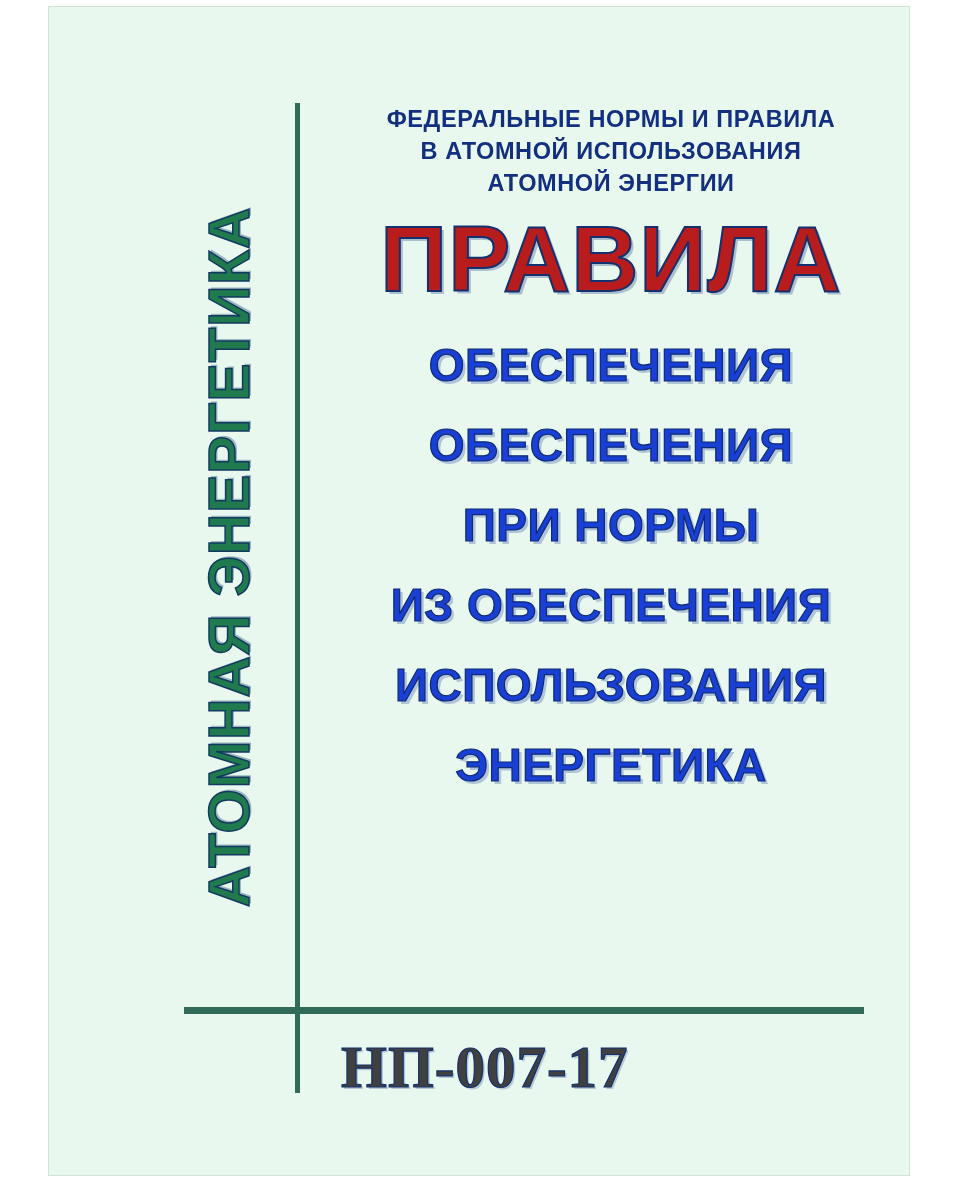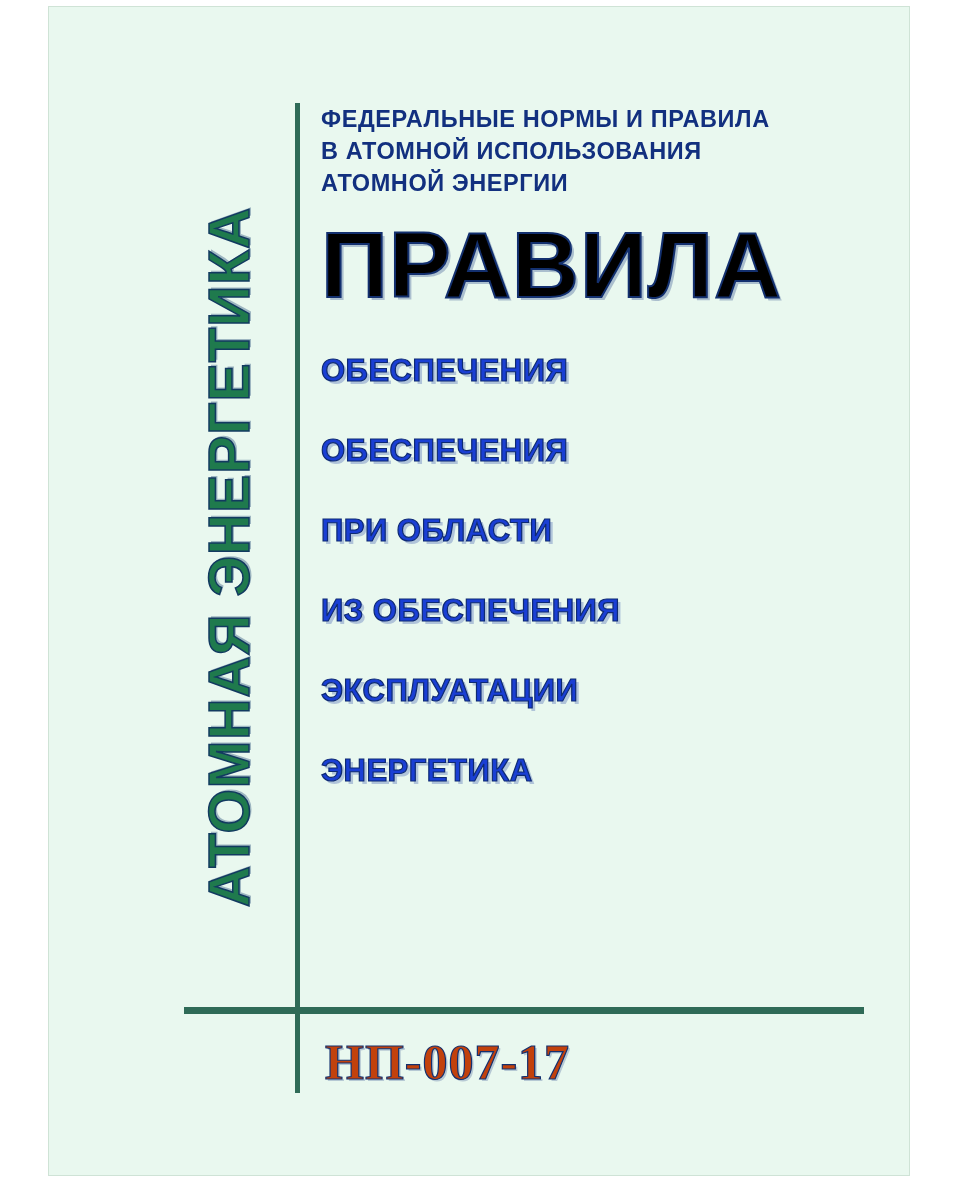--- a/index.html
+++ b/index.html
@@ -67,61 +67,62 @@
     height: 7px;
     background: #2f6b57;
   }
 
   
   .content {
     position: absolute;
     left: 272px;
     top: 96px;
     width: 580px;
+    text-align: center;
   }
 
   .eyebrow {
     color: #12307f;
     font-weight: bold;
     font-size: 23.5px;
     line-height: 32px;
     letter-spacing: 0.6px;
   }
   .eyebrow div { white-space: nowrap; }
 
   .pravila {
-    margin-top: 18px;
+    margin-top: 12px;
     font-size: 93px;
     font-weight: bold;
     line-height: 96px;
-    color: #000000;
+    color: #b91c1c;
     -webkit-text-stroke: 2px #13306f;
     letter-spacing: 1px;
     text-shadow: 3px 3px 0 rgba(30,60,130,0.30);
   }
 
   .bigblue {
     margin-top: 18px;
     color: #1a3fd4;
     font-weight: bold;
-    font-size: 31px;
+    font-size: 46px;
     line-height: 80px;
     letter-spacing: 0.5px;
     -webkit-text-stroke: 1.2px #0e2a73;
     text-shadow: 3px 3px 0 rgba(30,60,160,0.28);
   }
   .bigblue div { white-space: nowrap; }
 
   .docnum {
     position: absolute;
-    left: 276px;
+    left: 292px;
     top: 1026px;
-    font-size: 50px;
+    font-size: 59px;
     font-weight: bold;
-    color: #c2410c;
+    color: #404040;
     letter-spacing: 1px;
     -webkit-text-stroke: 1.2px #13306f;
     text-shadow: 2px 2px 0 rgba(30,60,130,0.25);
     font-family: "Liberation Serif", serif;
   }
 </style>
 </head>
 <body>
 
 <div class="cover">
@@ -139,23 +140,23 @@
       <div>ФЕДЕРАЛЬНЫЕ НОРМЫ И ПРАВИЛА</div>
       <div>В АТОМНОЙ ИСПОЛЬЗОВАНИЯ</div>
       <div>АТОМНОЙ ЭНЕРГИИ</div>
     </div>
 
     <div class="pravila">ПРАВИЛА</div>
 
     <div class="bigblue">
       <div>ОБЕСПЕЧЕНИЯ</div>
       <div>ОБЕСПЕЧЕНИЯ</div>
-      <div>ПРИ ОБЛАСТИ</div>
+      <div>ПРИ НОРМЫ</div>
       <div>ИЗ ОБЕСПЕЧЕНИЯ</div>
-      <div>ЭКСПЛУАТАЦИИ</div>
+      <div>ИСПОЛЬЗОВАНИЯ</div>
       <div>ЭНЕРГЕТИКА</div>
     </div>
 
   </div>
 
   <div class="docnum">НП-007-17</div>
 
 </div>
 
 </body></html>

